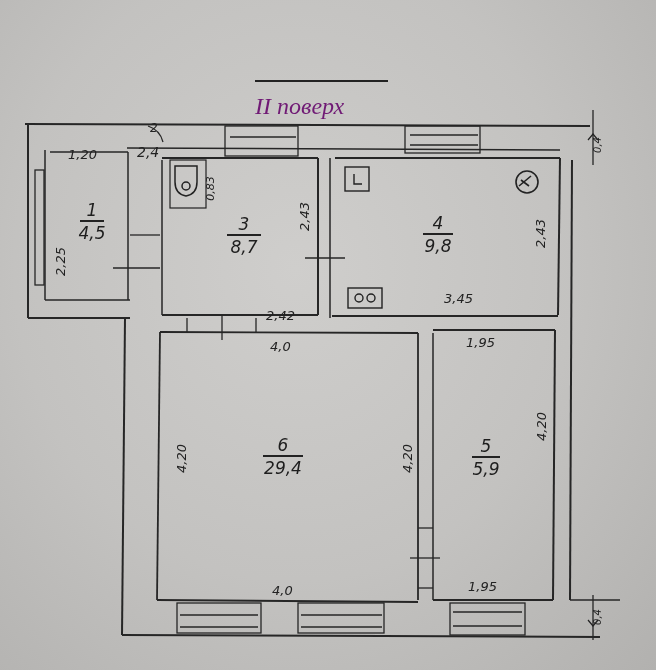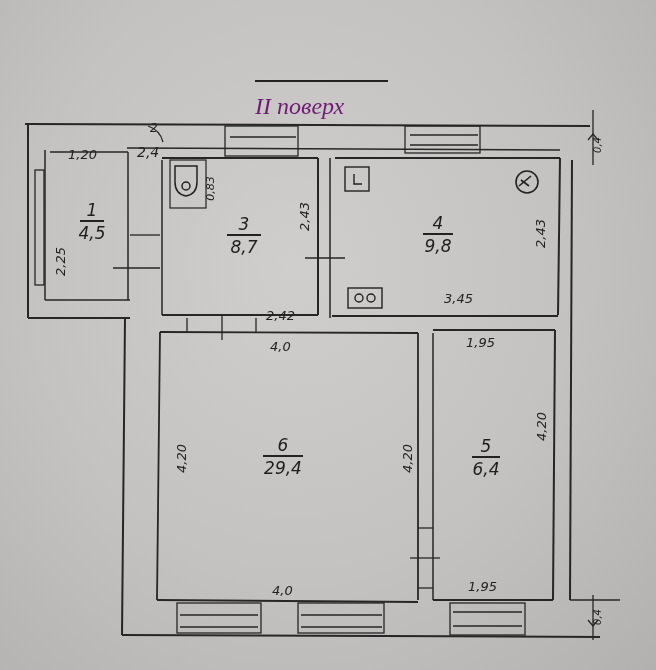--- a/index.html
+++ b/index.html
@@ -176,21 +176,21 @@
   <span class="area">9,8</span>
 </div>
 <div class="room-label" style="left:256px; top:436px; width:54px;">
   <span class="num">6</span>
   <span class="bar" style="width:40px"></span>
   <span class="area">29,4</span>
 </div>
 <div class="room-label" style="left:466px; top:437px; width:40px;">
   <span class="num">5</span>
   <span class="bar" style="width:28px"></span>
-  <span class="area">6,4</span>
+  <span class="area">5,9</span>
 </div>
 
 <div class="hw dim" style="left:68px; top:148px;">1,20</div>
 <div class="hw dim vert" style="left:46px; top:255px;">2,25</div>
 <div class="hw dim vert" style="left:198px; top:183px; font-size:11px;">0,83</div>
 <div class="hw dim vert" style="left:290px; top:210px;">2,43</div>
 <div class="hw dim" style="left:222px; top:309px;margin-left:44px;">2,42</div>
 <div class="hw dim vert" style="left:526px; top:227px;">2,43</div>
 <div class="hw dim" style="left:444px; top:292px;text-align:right;">3,45</div>
 <div class="hw dim" style="left:270px; top:340px;">4,0</div>

